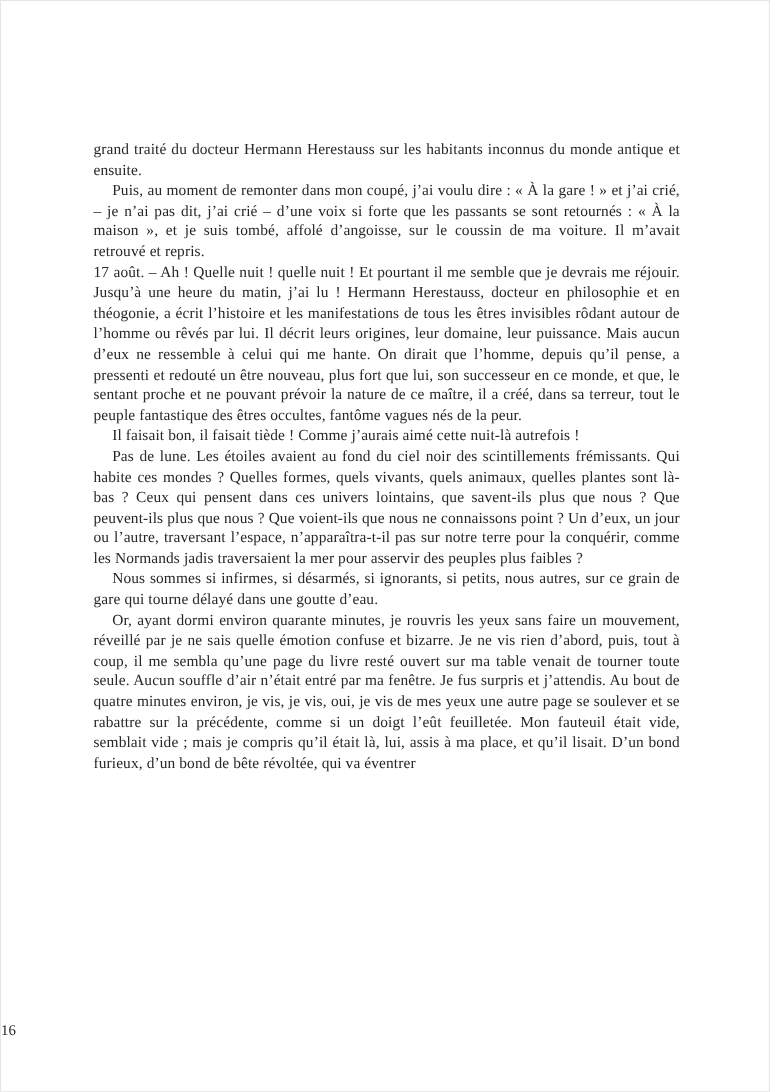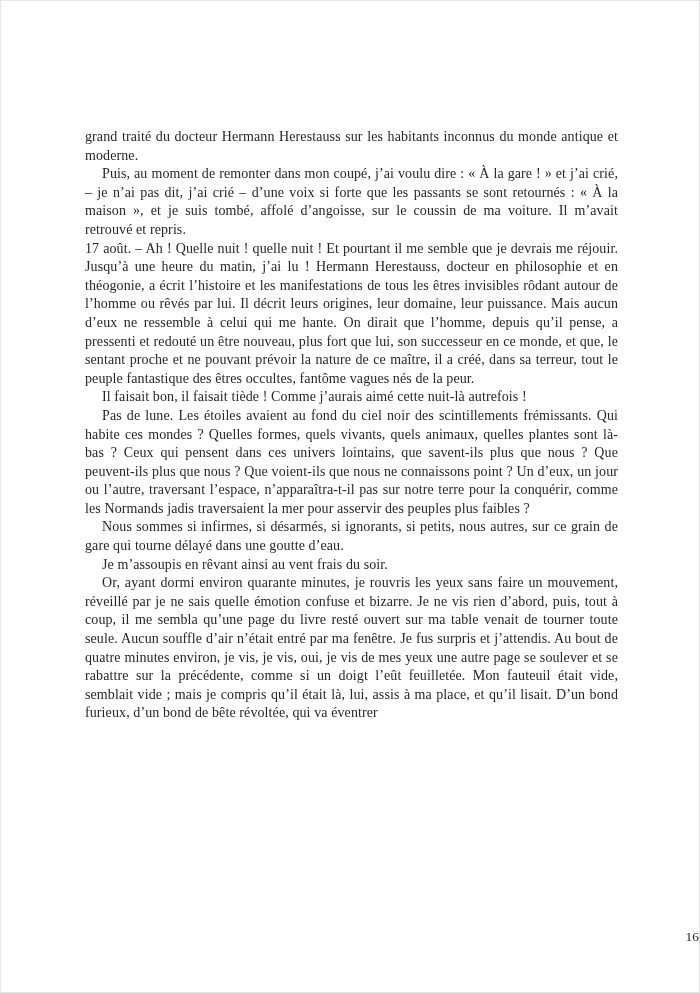--- a/index.html
+++ b/index.html
@@ -33,33 +33,32 @@
     padding: 0;
   }
   .para.indent {
     text-indent: 17px;
   }
   .page-number {
     position: absolute;
     left: 0;
     right: 0;
     top: 928px;
-    text-align: right;
+    text-align: left;
     font-size: 13.5px;
     color: #262626;
   }
 </style>
 </head>
 <body>
 
 <div class="page">
   <div class="text-block">
-      <p class="para">grand traité du docteur Hermann Herestauss sur les habitants inconnus du monde antique et moderne.</p>
+      <p class="para">grand traité du docteur Hermann Herestauss sur les habitants inconnus du monde antique et ensuite.</p>
       <p class="para indent">Puis, au moment de remonter dans mon coupé, j’ai voulu dire&nbsp;: «&nbsp;À la gare&nbsp;!&nbsp;» et j’ai crié, – je n’ai pas dit, j’ai crié – d’une voix si forte que les passants se sont retournés&nbsp;: «&nbsp;À la maison&nbsp;», et je suis tombé, affolé d’angoisse, sur le coussin de ma voiture. Il m’avait retrouvé et repris.</p>
       <p class="para">17 août. – Ah&nbsp;! Quelle nuit&nbsp;! quelle nuit&nbsp;! Et pourtant il me semble que je devrais me réjouir. Jusqu’à une heure du matin, j’ai lu&nbsp;! Hermann Herestauss, docteur en philosophie et en théogonie, a écrit l’histoire et les manifestations de tous les êtres invisibles rôdant autour de l’homme ou rêvés par lui. Il décrit leurs origines, leur domaine, leur puissance. Mais aucun d’eux ne ressemble à celui qui me hante. On dirait que l’homme, depuis qu’il pense, a pressenti et redouté un être nouveau, plus fort que lui, son successeur en ce monde, et que, le sentant proche et ne pouvant prévoir la nature de ce maître, il a créé, dans sa terreur, tout le peuple fantastique des êtres occultes, fantôme vagues nés de la peur.</p>
       <p class="para indent">Il faisait bon, il faisait tiède&nbsp;! Comme j’aurais aimé cette nuit-là autrefois&nbsp;!</p>
       <p class="para indent">Pas de lune. Les étoiles avaient au fond du ciel noir des scintillements frémissants. Qui habite ces mondes&nbsp;? Quelles formes, quels vivants, quels animaux, quelles plantes sont là-bas&nbsp;? Ceux qui pensent dans ces univers lointains, que savent-ils plus que nous&nbsp;? Que peuvent-ils plus que nous&nbsp;? Que voient-ils que nous ne connaissons point&nbsp;? Un d’eux, un jour ou l’autre, traversant l’espace, n’apparaîtra-t-il pas sur notre terre pour la conquérir, comme les Normands jadis traversaient la mer pour asservir des peuples plus faibles&nbsp;?</p>
       <p class="para indent">Nous sommes si infirmes, si désarmés, si ignorants, si petits, nous autres, sur ce grain de gare qui tourne délayé dans une goutte d’eau.</p>
-      <p class="para indent">Je m’assoupis en rêvant ainsi au vent frais du soir.</p>
       <p class="para indent">Or, ayant dormi environ quarante minutes, je rouvris les yeux sans faire un mouvement, réveillé par je ne sais quelle émotion confuse et bizarre. Je ne vis rien d’abord, puis, tout à coup, il me sembla qu’une page du livre resté ouvert sur ma table venait de tourner toute seule. Aucun souffle d’air n’était entré par ma fenêtre. Je fus surpris et j’attendis. Au bout de quatre minutes environ, je vis, je vis, oui, je vis de mes yeux une autre page se soulever et se rabattre sur la précédente, comme si un doigt l’eût feuilletée. Mon fauteuil était vide, semblait vide&nbsp;; mais je compris qu’il était là, lui, assis à ma place, et qu’il lisait. D’un bond furieux, d’un bond de bête révoltée, qui va éventrer</p>
     </div>
   <div class="page-number">16</div>
 </div>
 
 </body></html>

